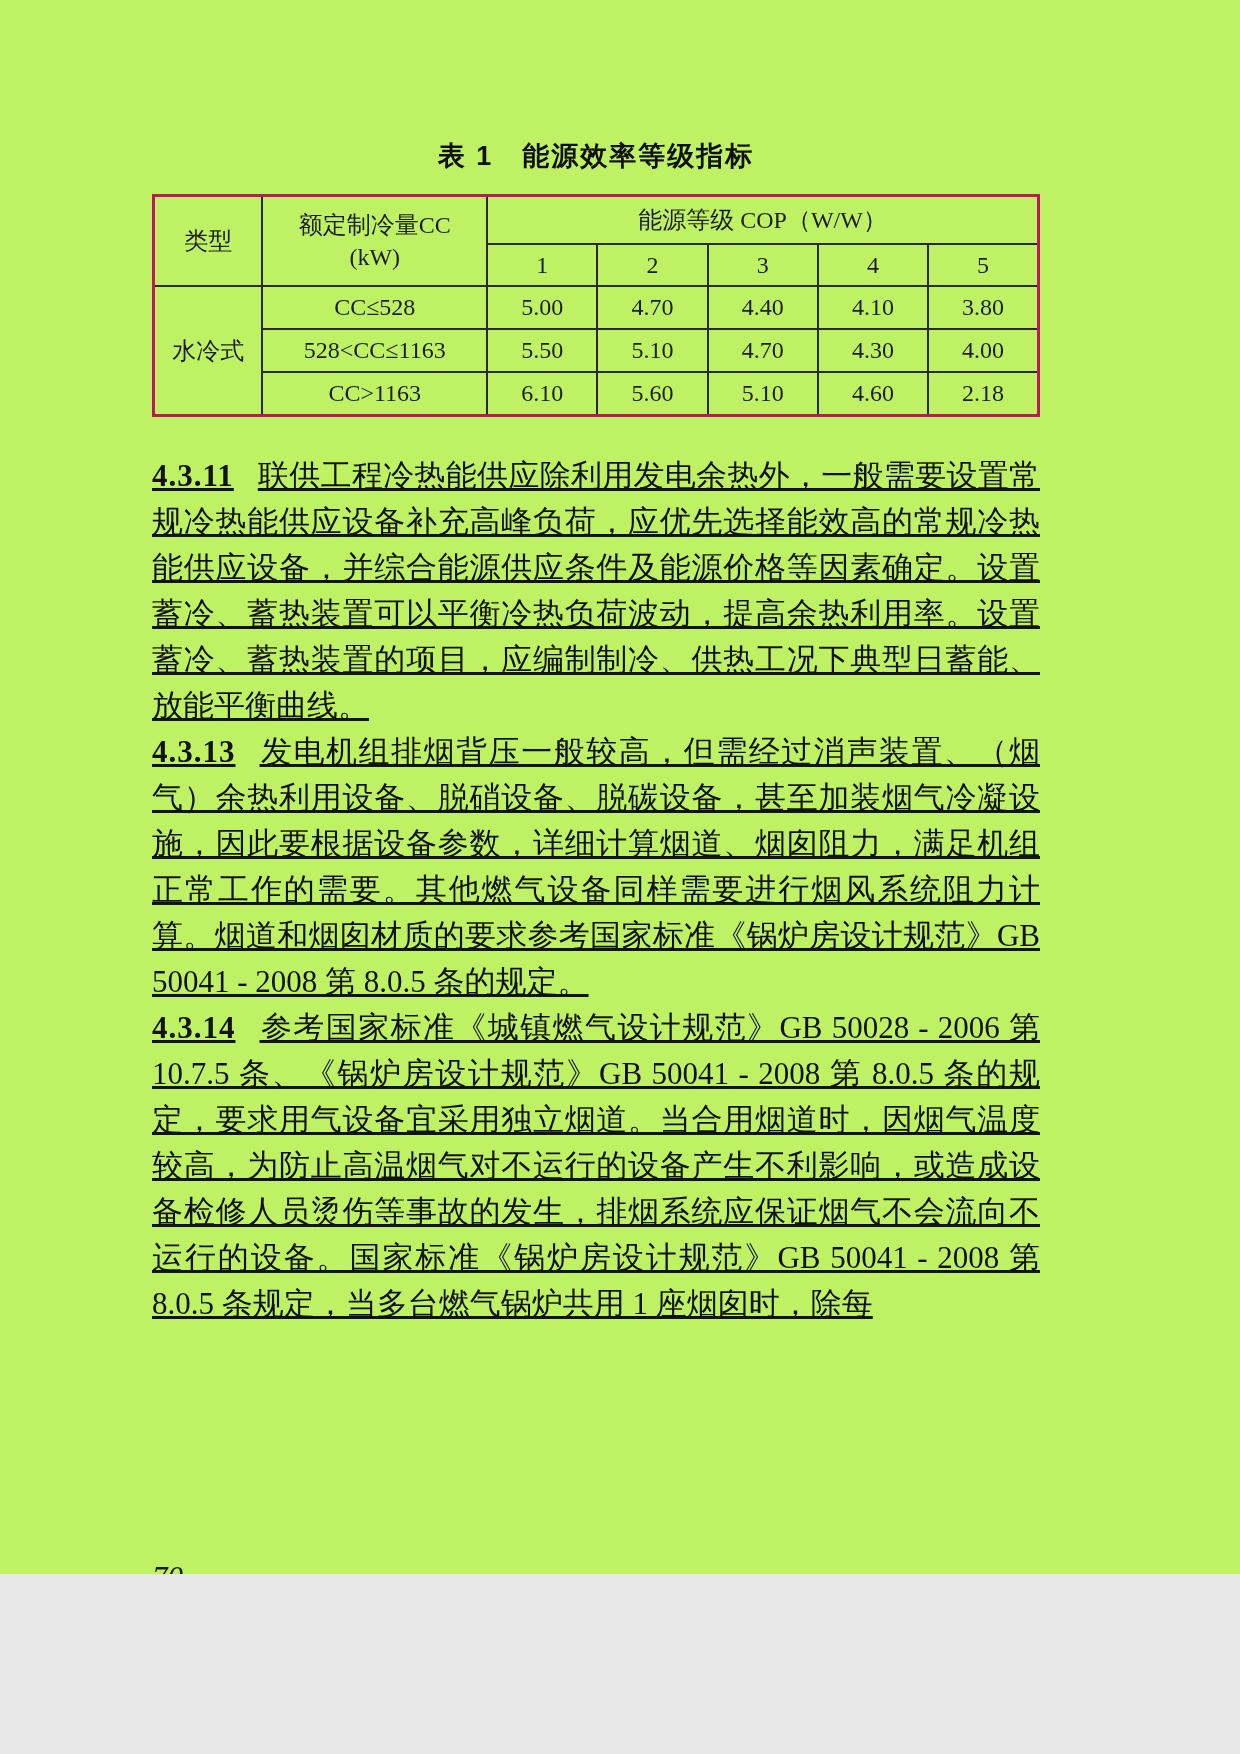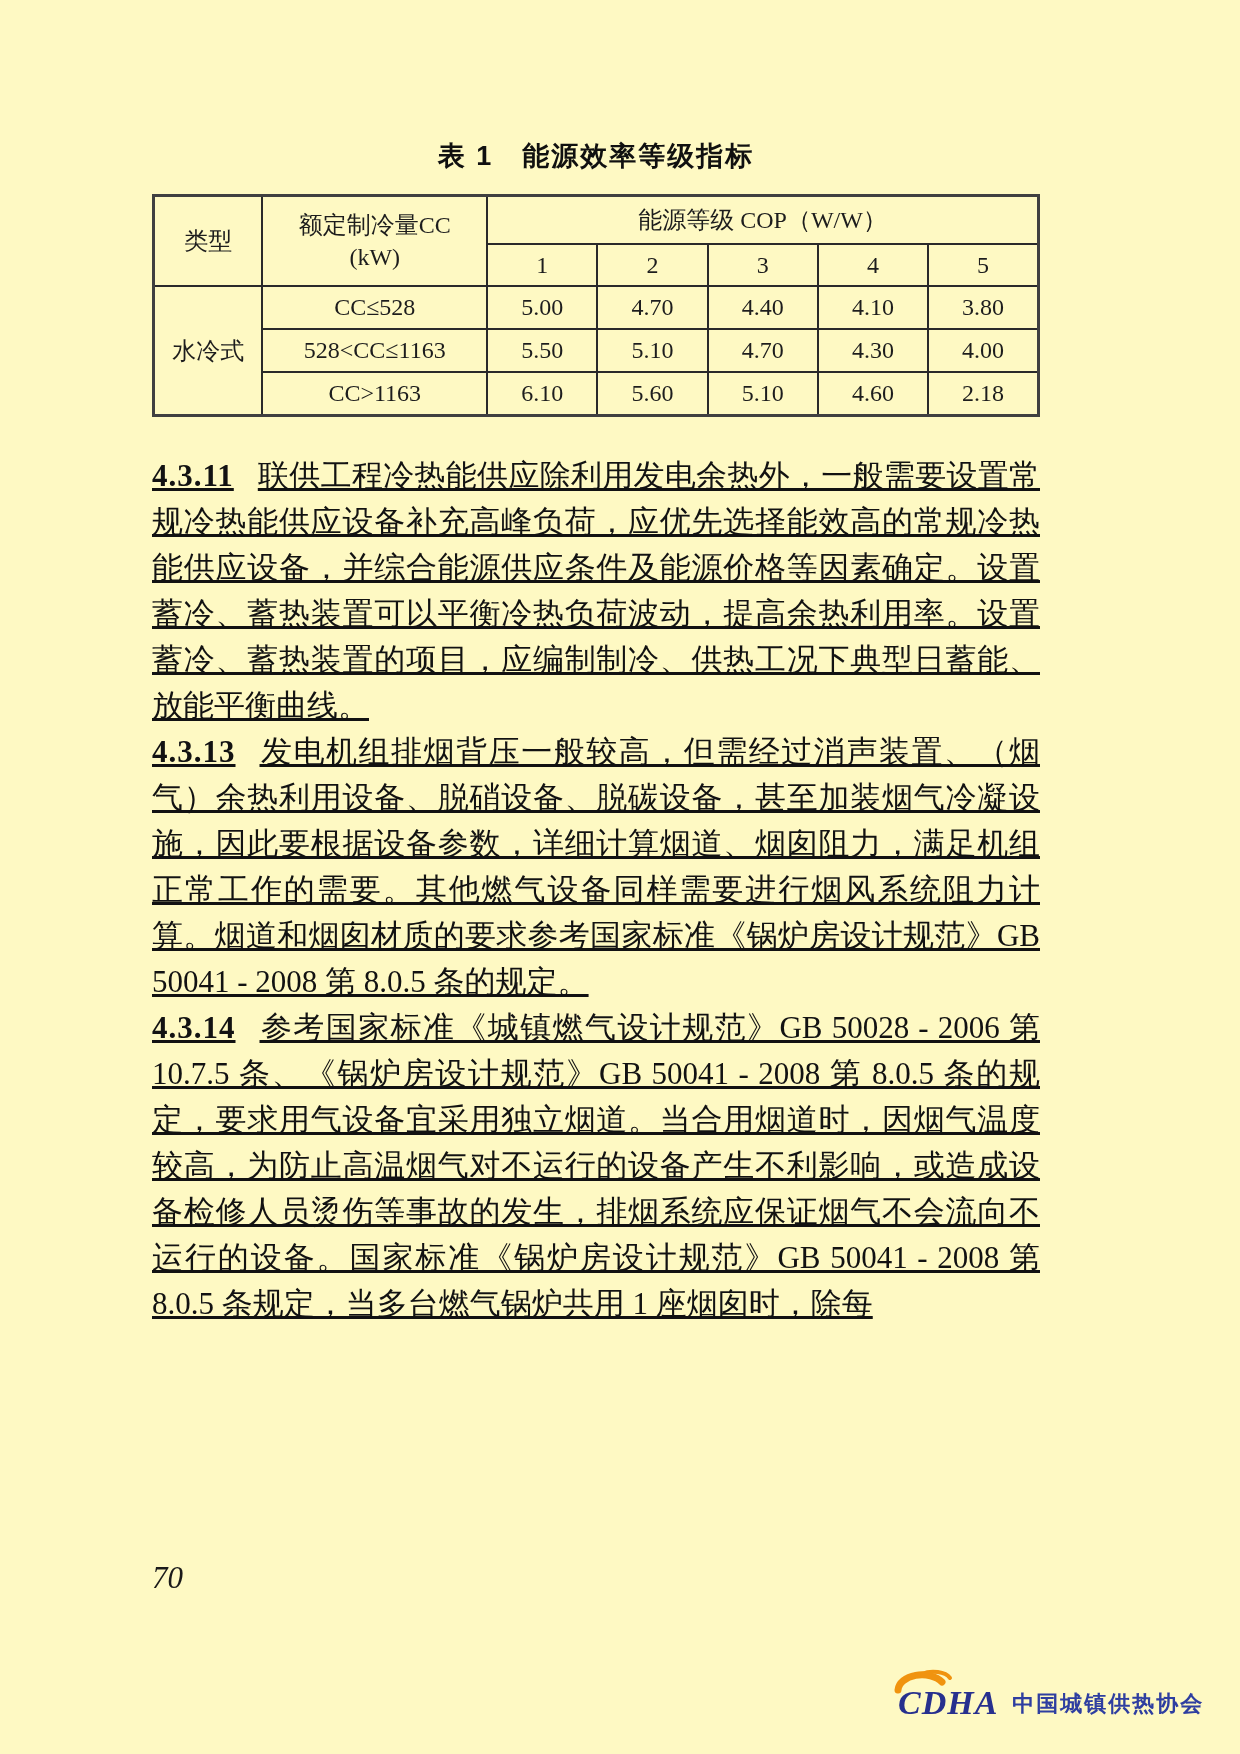--- a/index.html
+++ b/index.html
@@ -1,20 +1,20 @@
 <!DOCTYPE html>
 <html><head>
 <meta charset="utf-8">
 <style>
   html,body { margin:0; padding:0; background:#e8e8e8; }
   .page {
     position:relative;
-    width:1240px; height:1754px;
+    width:1240px; height:1574px;
     margin:0 auto;
-    background:#fef9c3;
+    background:#bef264;
     font-family:"Liberation Serif", serif;
     color:#161616;
     overflow:hidden;
   }
   .content {
     position:absolute;
     left:152px; top:138px;
     width:888px;
   }
   .table-caption {
@@ -23,21 +23,21 @@
     font-family:"Liberation Sans", sans-serif;
     font-weight:bold;
     font-size:27px;
     letter-spacing:2px;
     color:#101010;
   }
   table.spec {
     width:100%;
     border-collapse:collapse;
     table-layout:fixed;
-    border:3px solid #404040;
+    border:3px solid #be185d;
   }
   table.spec td {
     border:2px solid #2a2a2a;
     text-align:center;
     vertical-align:middle;
     font-size:24px;
     color:#1d1d1d;
     padding:0 2px;
   }
   tr.h1 td { height:46px; }

